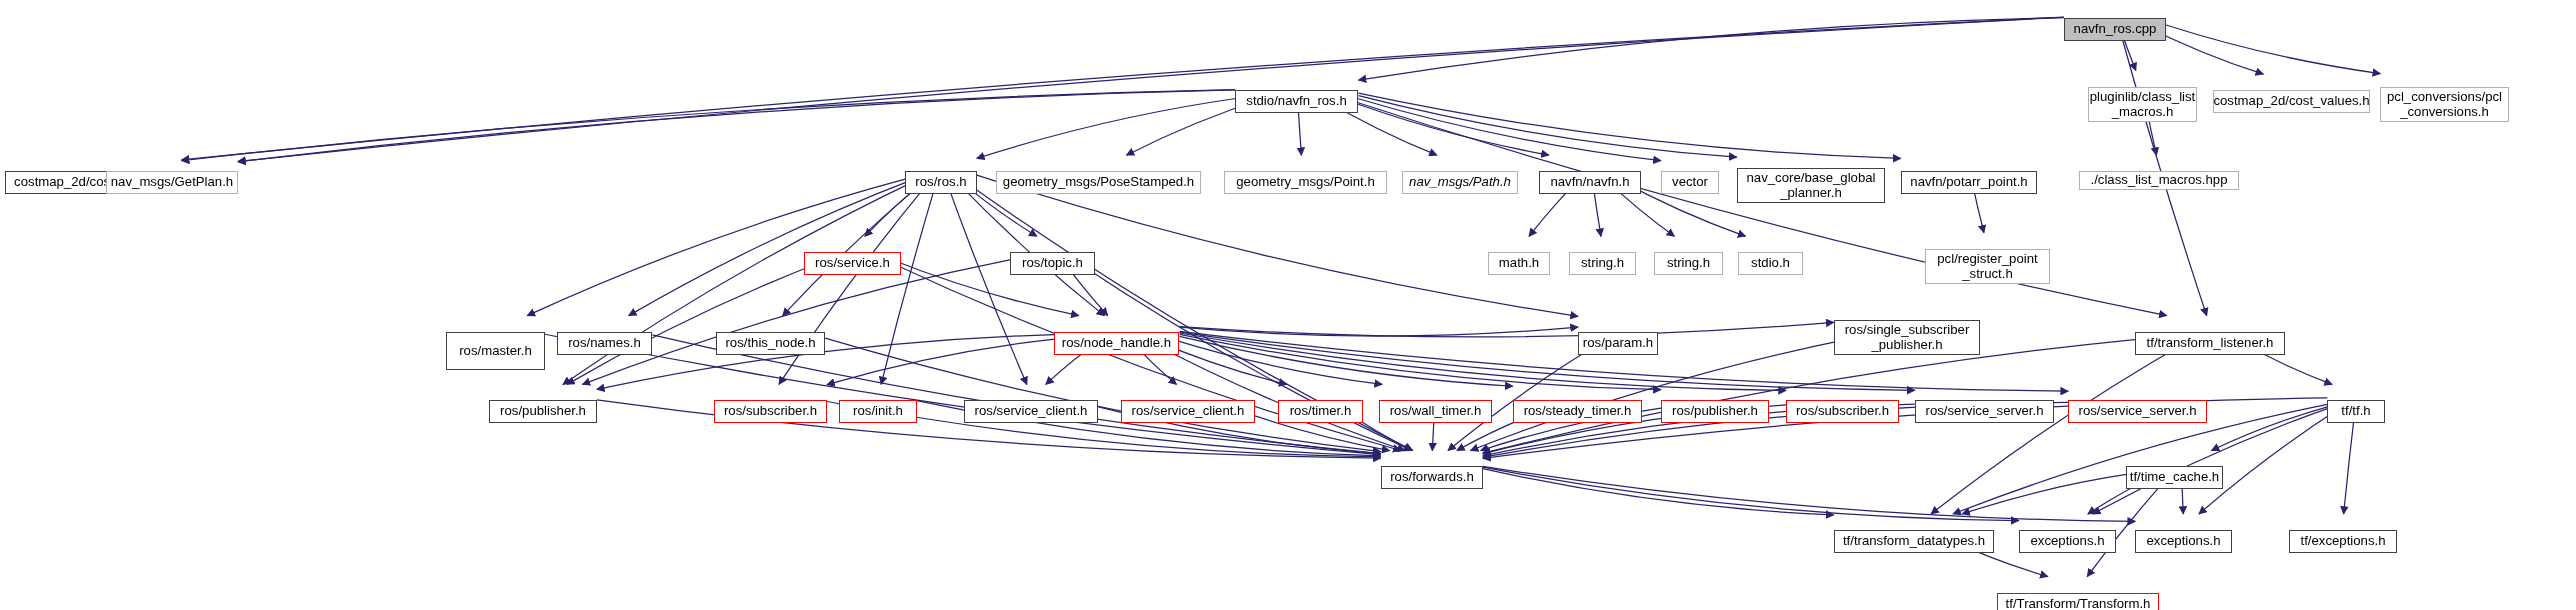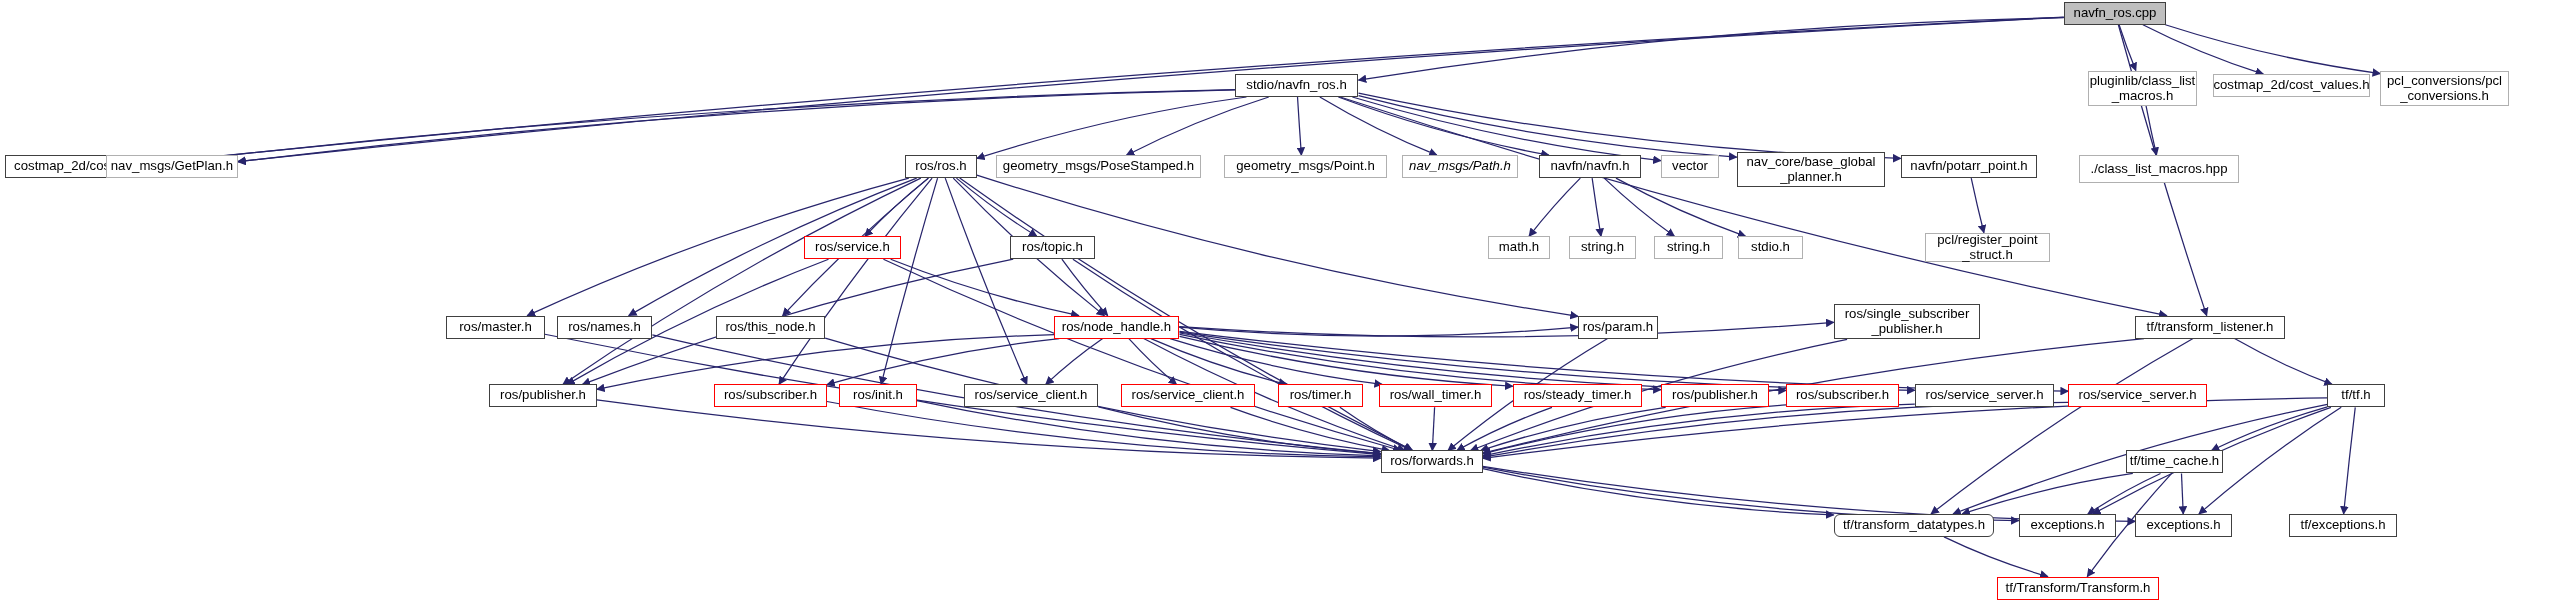--- a/index.html
+++ b/index.html
@@ -17,20 +17,21 @@
     display:flex;align-items:center;justify-content:center;
     text-align:center;
     background:#ffffff;
     border:0.9px solid #808080;
     color:#000000;
     font-size:13.2px;
     line-height:1.12;
     white-space:pre-line;
     padding:0 1px;
     z-index:5;
+    margin-top:16px;
   }
   .node.root{background:#bfbfbf;border:0.9px solid #404040;}
   .node.dark{border:0.9px solid #404040;}
   .node.red{border:0.9px solid #ff0000;}
   .node.grey{border:0.9px solid #b0b0b0;}
 </style>
 </head>
 <body>
 
 <div id="canvas">
@@ -145,30 +146,30 @@
       <div class="node grey" style="left: 106px; top: 155px; width: 132px; height: 23px;">nav_msgs/GetPlan.h</div>
       <div class="node dark" style="left: 905px; top: 155px; width: 72px; height: 23px;">ros/ros.h</div>
       <div class="node grey" style="left: 996px; top: 155px; width: 205px; height: 23px;">geometry_msgs/PoseStamped.h</div>
       <div class="node grey" style="left: 1224px; top: 155px; width: 163px; height: 23px;">geometry_msgs/Point.h</div>
       <div class="node grey" style="left: 1402px; top: 155px; width: 116px; height: 23px; font-style: italic;">nav_msgs/Path.h</div>
       <div class="node dark" style="left: 1539px; top: 155px; width: 102px; height: 23px;">navfn/navfn.h</div>
       <div class="node grey" style="left: 1661px; top: 155px; width: 58px; height: 23px;">vector</div>
       <div class="node dark" style="left: 1737px; top: 152px; width: 148px; height: 35px;">nav_core/base_global
 _planner.h</div>
       <div class="node dark" style="left: 1901px; top: 155px; width: 136px; height: 23px;">navfn/potarr_point.h</div>
-      <div class="node grey" style="left: 2079px; top: 155px; width: 160px; height: 28px;">./class_list_macros.hpp</div>
+      <div class="node grey" style="left: 2079px; top: 155px; width: 160px; height: 19px;">./class_list_macros.hpp</div>
       <div class="node grey" style="left: 1488px; top: 236px; width: 62px; height: 23px;">math.h</div>
       <div class="node grey" style="left: 1569px; top: 236px; width: 67px; height: 23px;">string.h</div>
       <div class="node grey" style="left: 1654px; top: 236px; width: 69px; height: 23px;">string.h</div>
       <div class="node grey" style="left: 1738px; top: 236px; width: 65px; height: 23px;">stdio.h</div>
-      <div class="node grey" style="left: 1925px; top: 233px; width: 125px; height: 29px;">pcl/register_point
+      <div class="node grey" style="left: 1925px; top: 233px; width: 125px; height: 35px;">pcl/register_point
 _struct.h</div>
       <div class="node red" style="left: 804px; top: 236px; width: 97px; height: 23px;">ros/service.h</div>
       <div class="node dark" style="left: 1010px; top: 236px; width: 85px; height: 23px;">ros/topic.h</div>
-      <div class="node dark" style="left: 446px; top: 316px; width: 99px; height: 23px;">ros/master.h</div>
+      <div class="node dark" style="left: 446px; top: 316px; width: 99px; height: 38px;">ros/master.h</div>
       <div class="node dark" style="left: 557px; top: 316px; width: 95px; height: 23px;">ros/names.h</div>
       <div class="node dark" style="left: 716px; top: 316px; width: 109px; height: 23px;">ros/this_node.h</div>
       <div class="node red" style="left: 1054px; top: 316px; width: 125px; height: 23px;">ros/node_handle.h</div>
       <div class="node dark" style="left: 1578px; top: 316px; width: 80px; height: 23px;">ros/param.h</div>
       <div class="node dark" style="left: 1834px; top: 304px; width: 146px; height: 35px;">ros/single_subscriber
 _publisher.h</div>
       <div class="node dark" style="left: 2135px; top: 316px; width: 150px; height: 23px;">tf/transform_listener.h</div>
       <div class="node dark" style="left: 489px; top: 384px; width: 108px; height: 23px;">ros/publisher.h</div>
       <div class="node red" style="left: 714px; top: 384px; width: 113px; height: 23px;">ros/subscriber.h</div>
       <div class="node red" style="left: 839px; top: 384px; width: 78px; height: 23px;">ros/init.h</div>
@@ -177,20 +178,20 @@
       <div class="node red" style="left: 1278px; top: 384px; width: 85px; height: 23px;">ros/timer.h</div>
       <div class="node red" style="left: 1379px; top: 384px; width: 113px; height: 23px;">ros/wall_timer.h</div>
       <div class="node red" style="left: 1513px; top: 384px; width: 129px; height: 23px;">ros/steady_timer.h</div>
       <div class="node red" style="left: 1661px; top: 384px; width: 108px; height: 23px;">ros/publisher.h</div>
       <div class="node red" style="left: 1786px; top: 384px; width: 113px; height: 23px;">ros/subscriber.h</div>
       <div class="node dark" style="left: 1915px; top: 384px; width: 139px; height: 23px;">ros/service_server.h</div>
       <div class="node red" style="left: 2068px; top: 384px; width: 139px; height: 23px;">ros/service_server.h</div>
       <div class="node dark" style="left: 2327px; top: 384px; width: 58px; height: 23px;">tf/tf.h</div>
       <div class="node dark" style="left: 1381px; top: 450px; width: 102px; height: 23px;">ros/forwards.h</div>
       <div class="node dark" style="left: 2126px; top: 450px; width: 97px; height: 23px;">tf/time_cache.h</div>
-      <div class="node dark" style="left: 1834px; top: 514px; width: 160px; height: 23px; border-radius: 6px;">tf/transform_datatypes.h</div>
+      <div class="node dark" style="left: 1834px; top: 514px; width: 160px; height: 23px;">tf/transform_datatypes.h</div>
       <div class="node dark" style="left: 2019px; top: 514px; width: 97px; height: 23px;">exceptions.h</div>
       <div class="node dark" style="left: 2135px; top: 514px; width: 97px; height: 23px;">exceptions.h</div>
       <div class="node dark" style="left: 2289px; top: 514px; width: 108px; height: 23px;">tf/exceptions.h</div>
       <div class="node red" style="left: 1997px; top: 577px; width: 162px; height: 23px;">tf/Transform/Transform.h</div>
     </div>
 </div>
 
 
 </body></html>

